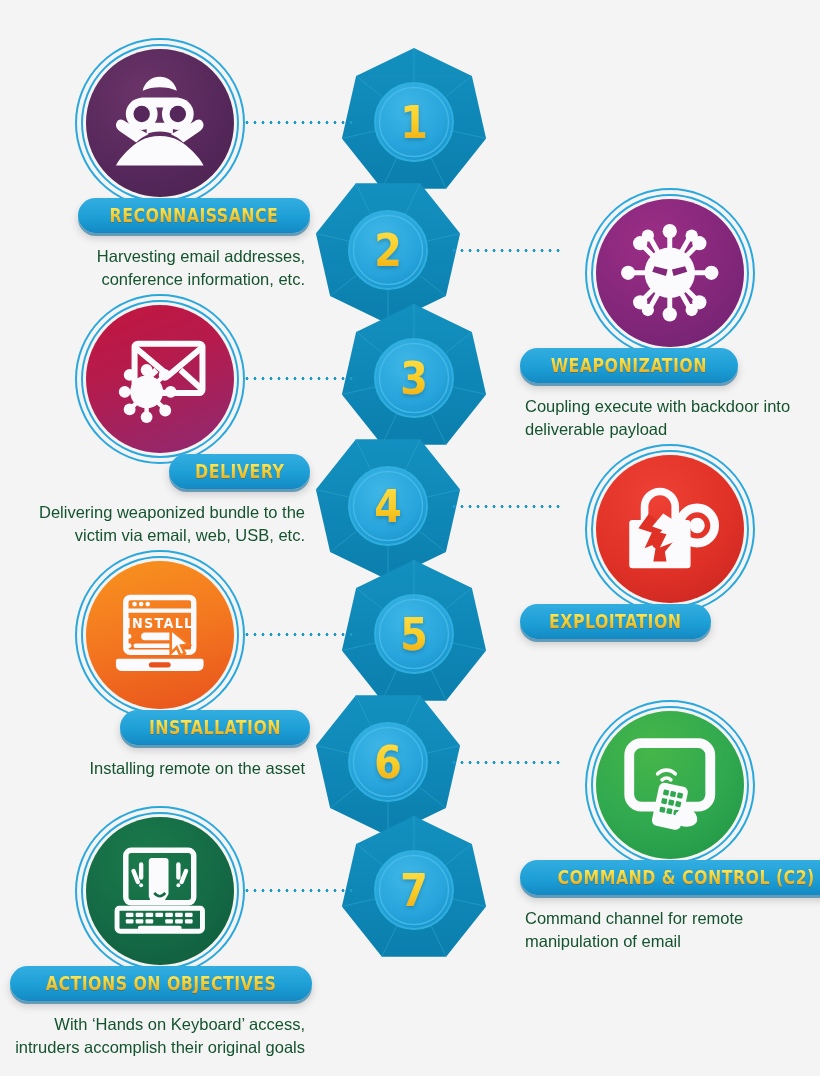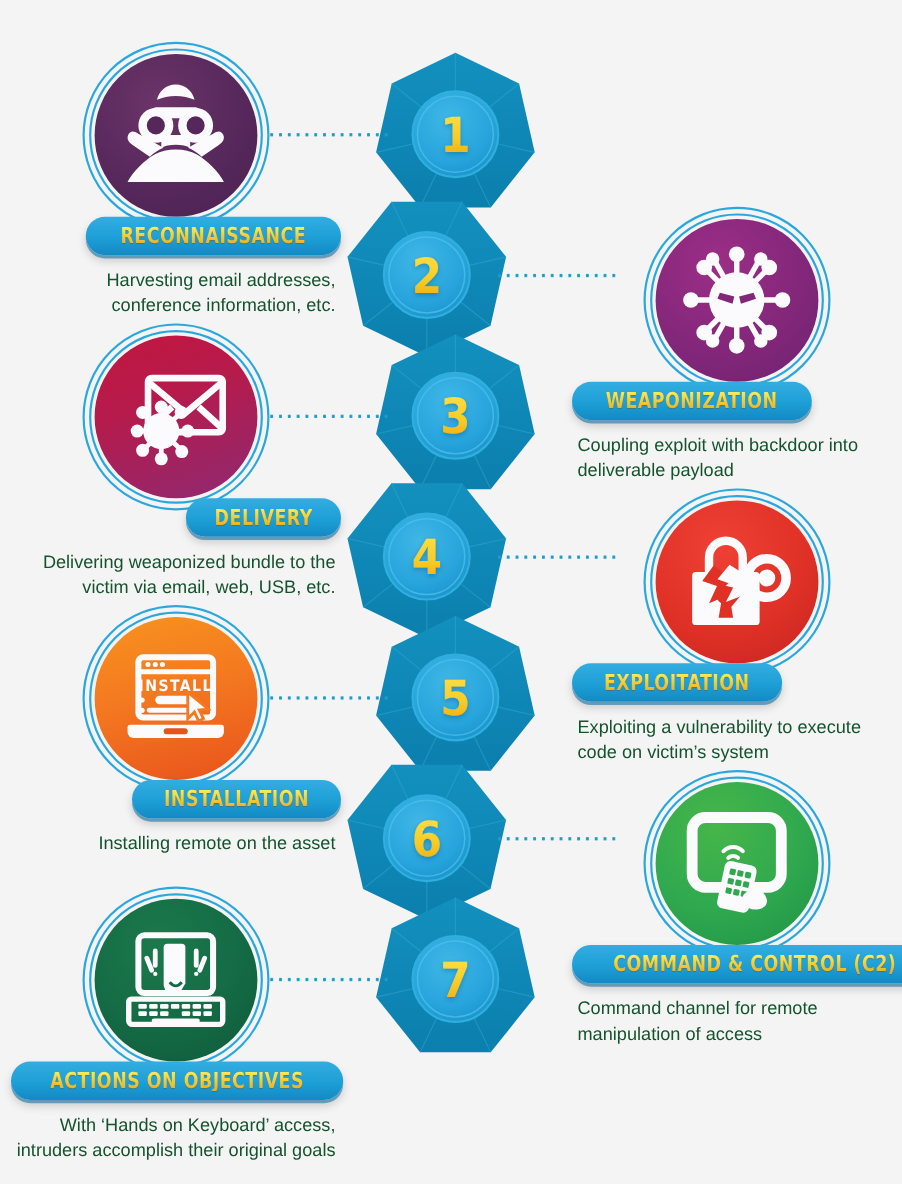--- a/index.html
+++ b/index.html
@@ -280,21 +280,21 @@
             <circle cx="50" cy="50" r="23"></circle>
           </g>
           <path d="M36 44 l12 3 -1.5 6 -12.5 -4 z" fill="#83277A"></path>
           <path d="M64 44 l-12 3 1.5 6 12.5 -4 z" fill="#83277A"></path>
         </svg>
       </div>
     </div>
     <div class="pill">
       <span>WEAPONIZATION</span>
     </div>
-    <div class="desc">Coupling exploit with backdoor into deliverable payload</div>
+    <div class="desc">Coupling execute with backdoor into deliverable payload</div>
   </div>
 
   <div class="node left" style="left:10px;top:294px;">
     <div class="disc-wrap">
       <div class="ring-outer"></div>
       <div class="ring-inner"></div>
       <div class="disc c-delivery">
         <svg viewBox="0 0 100 100">
           <g fill="none" stroke="#FBFAFC" stroke-width="5.5" stroke-linejoin="round">
             <rect x="27" y="18" width="62" height="45" rx="3"></rect>
@@ -346,21 +346,20 @@
           <path d="M31 38 l14 10 -6 6 16 4 -10 12 -4 -9 -12 5 6 -13 -12 -4 z" fill="#E03127" stroke="#E03127" stroke-width="2"></path>
           <path d="M44 36 l16 10 -8 8 18 5 -11 13 -5 -10 -13 5 7 -14 -14 -5 z" fill="#FBFAFC"></path>
           <circle cx="75" cy="47" r="16" fill="none" stroke="#FBFAFC" stroke-width="8"></circle>
           <circle cx="75" cy="47" r="7" fill="#FBFAFC"></circle>
         </svg>
       </div>
     </div>
     <div class="pill">
       <span>EXPLOITATION</span>
     </div>
-    <div class="desc">Exploiting a vulnerability to execute code on victim’s system</div>
   </div>
 
   <div class="node left" style="left:10px;top:550px;">
     <div class="disc-wrap">
       <div class="ring-outer"></div>
       <div class="ring-inner"></div>
       <div class="disc c-install">
         <svg viewBox="0 0 100 100">
           <rect x="19" y="16" width="62" height="50" rx="4" fill="none" stroke="#FBFAFC" stroke-width="5"></rect>
           <line x1="19" y1="28" x2="81" y2="28" stroke="#FBFAFC" stroke-width="4"></line>
@@ -414,21 +413,21 @@
                 <rect x="55" y="72" width="5" height="5" rx="1"></rect>
             </g>
           </g>
           <path d="M63 70 q10 2 12 10 q1 6 -6 8 q-9 2 -13 -5 q-3 -6 2 -9 z" fill="#FBFAFC"></path>
         </svg>
       </div>
     </div>
     <div class="pill">
       <span>COMMAND &amp; CONTROL (C2)</span>
     </div>
-    <div class="desc">Command channel for remote manipulation of access</div>
+    <div class="desc">Command channel for remote manipulation of email</div>
   </div>
 
   <div class="node left" style="left:10px;top:806px;">
     <div class="disc-wrap">
       <div class="ring-outer"></div>
       <div class="ring-inner"></div>
       <div class="disc c-actions">
         <svg viewBox="0 0 100 100">
           <rect x="19" y="13" width="62" height="48" rx="5" fill="none" stroke="#FBFAFC" stroke-width="5"></rect>
           <g stroke="#FBFAFC" stroke-width="4" stroke-linecap="round">

